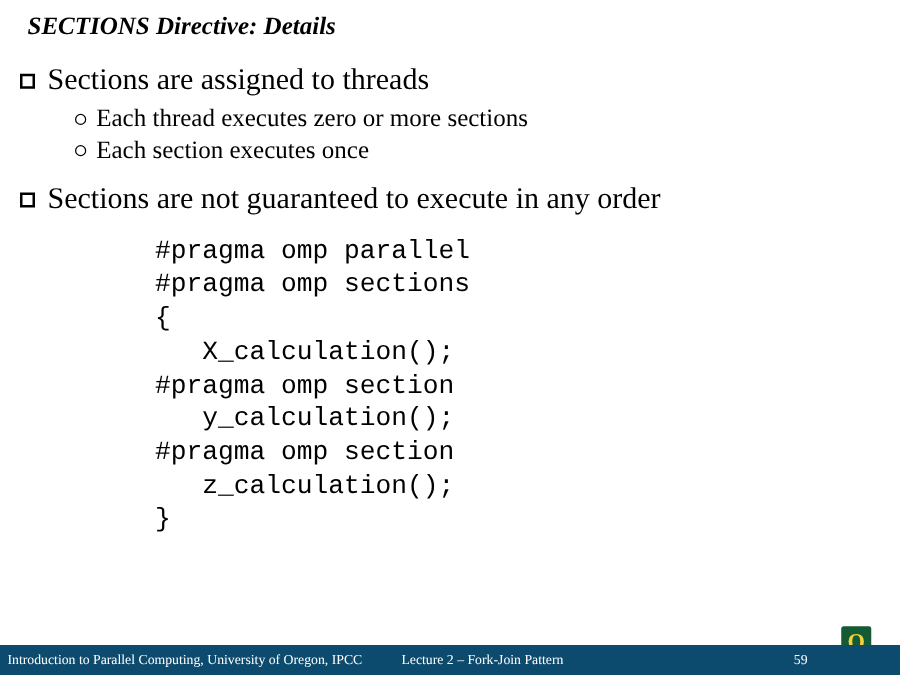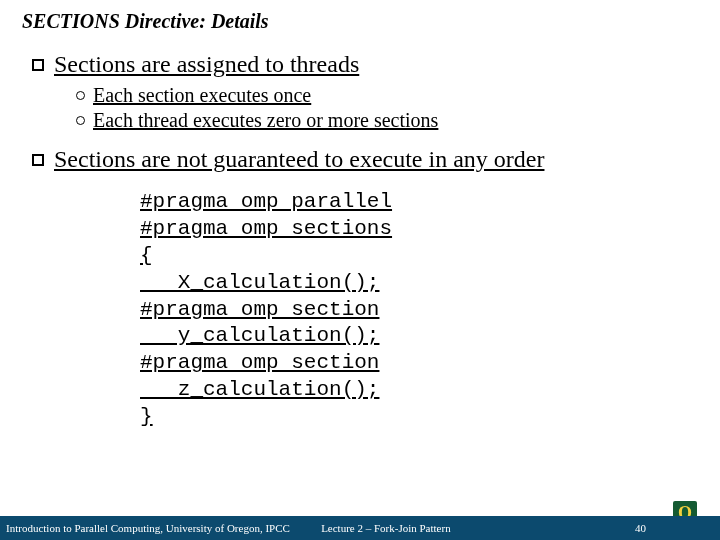--- a/index.html
+++ b/index.html
@@ -1,19 +1,19 @@
 <!DOCTYPE html>
 <html><head>
 <meta charset="utf-8">
 <style>
   * { margin: 0; padding: 0; box-sizing: border-box; }
   html, body { width: 720px; height: 540px; font-family: "Times New Roman", Times, serif; background: #fff; color: #000; overflow: hidden; }
   .slide { width: 720px; height: 540px; position: relative; }
   .title { font-size: 20px; font-style: italic; font-weight: bold; padding: 10px 0 0 22px; }
-  .content { padding: 18px 20px 0 32px; text-decoration: underline; }
+  .content { padding: 18px 20px 0 16px; }
   .l1 { display: flex; align-items: flex-start; font-size: 24px; margin-bottom: 6px; }
   .sq { display: inline-block; width: 12px; height: 12px; border: 2px solid #000; margin-top: 8px; margin-right: 10px; flex: 0 0 auto; }
   .subs { padding-left: 44px; margin-bottom: 14px; }
   .l2 { display: flex; align-items: flex-start; font-size: 20px; margin-bottom: 2px; }
   .circ { display: inline-block; width: 9px; height: 9px; border: 1.5px solid #000; border-radius: 50%; margin-top: 7px; margin-right: 8px; flex: 0 0 auto; }
   .code { font-family: "Courier New", Courier, monospace; font-size: 21px; line-height: 1.28; white-space: pre; padding-left: 108px; padding-top: 10px; }
   .footer { position: absolute; left: 0; bottom: 0; width: 100%; height: 24px; background: #0c4a6e; color: #fff; display: flex; align-items: center; font-size: 11px; }
   .footer .fl { padding-left: 6px; flex: 0 0 auto; }
   .footer .fc { position: absolute; left: 50%; transform: translateX(-30%); }
   .footer .fr { position: absolute; right: 74px; }
@@ -28,25 +28,25 @@
   <h1 class="title">SECTIONS Directive: Details</h1>
 
   <div class="content">
     <div class="l1">
       <span class="sq"></span>
       <span>Sections are assigned to threads</span>
     </div>
     <div class="subs">
       <div class="l2">
         <span class="circ"></span>
-        <span>Each section executes once</span>
+        <span>Each thread executes zero or more sections</span>
       </div>
       <div class="l2">
         <span class="circ"></span>
-        <span>Each thread executes zero or more sections</span>
+        <span>Each section executes once</span>
       </div>
     </div>
     <div class="l1">
       <span class="sq"></span>
       <span>Sections are not guaranteed to execute in any order</span>
     </div>
 
     <div class="code">#pragma omp parallel
 #pragma omp sections
 {
@@ -59,15 +59,15 @@
   </div>
 
   <div class="logo">
     <div class="o">O</div>
     <div class="u">UNIVERSITY OF OREGON</div>
   </div>
 
   <div class="footer">
     <span class="fl">Introduction to Parallel Computing, University of Oregon, IPCC</span>
     <span class="fc">Lecture 2 – Fork-Join Pattern</span>
-    <span class="fr">40</span>
+    <span class="fr">59</span>
   </div>
 </div>
 
 </body></html>

